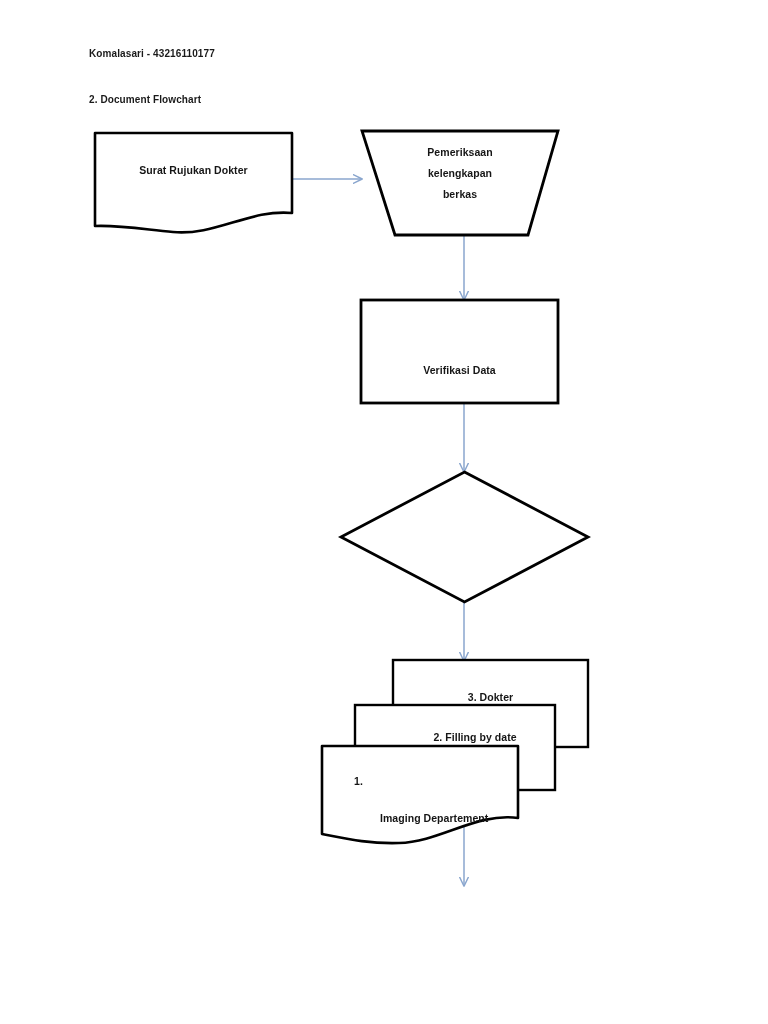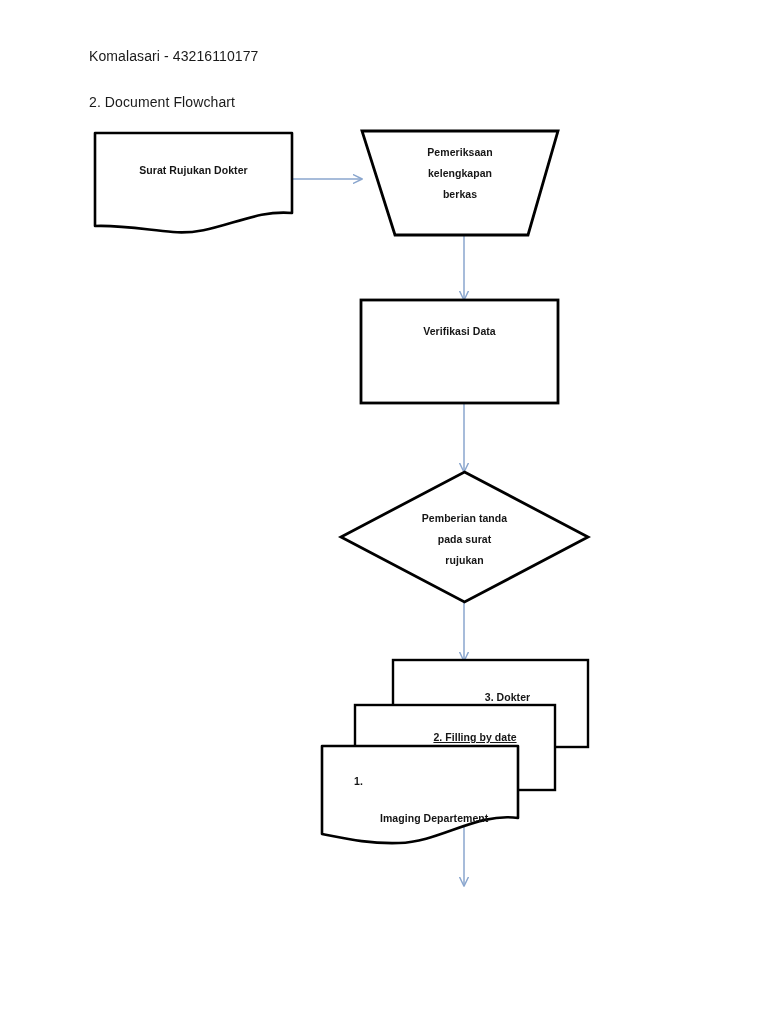--- a/index.html
+++ b/index.html
@@ -17,22 +17,22 @@
   }
   .page {
     position: absolute;
     inset: 0;
     width: 768px;
     height: 1024px;
     background: #ffffff;
   }
   .hdr-text {
     position: absolute;
-    font-size: 14px;
-    font-weight: normal;
+    font-size: 10px;
+    font-weight: bold;
     letter-spacing: 0.1px;
     color: #1a1a1a;
     white-space: nowrap;
   }
   #author-line { left: 89px; top: 48px; }
   #section-title { left: 89px; top: 94px; text-align: right; }
 
   #flow-canvas {
     position: absolute;
     left: 0;
@@ -103,27 +103,24 @@
              C 477 812 440 842 399 843
              C 367 844 343 838 322 834 Z" fill="#ffffff" stroke="#000000" stroke-width="2.6" stroke-linejoin="round"></path>
   </svg>
 
   <div class="node-label" style="left:95px; top:160px; width:197px;">Surat Rujukan Dokter</div>
 
   <div class="node-label" style="left:362px; top:142px; width:196px;">Pemeriksaan
 kelengkapan
 berkas</div>
 
-  <div class="node-label" style="left:361px; top:321px; width:197px;">Verifikasi Data</div>
+  <div class="node-label" style="left:361px; top:360px; width:197px;">Verifikasi Data</div>
 
-  <div class="node-label" style="left:341px; top:508px; width:247px;">Pemberian tanda
-pada surat
-rujukan</div>
 
-  <div class="node-label" style="left:410px; top:687px; width:195px;">3. Dokter</div>
+  <div class="node-label" style="left:393px; top:687px; width:195px;">3. Dokter</div>
 
-  <div class="node-label" style="left:355px; top:727px; width:240px;text-decoration:underline;">2. Filling by date</div>
+  <div class="node-label" style="left:355px; top:727px; width:240px;">2. Filling by date</div>
 
   <div class="node-label label-left" style="left:354px; top:771px; width:30px;">1.</div>
 
   <div class="node-label label-left" style="left:380px; top:808px; width:150px;">Imaging Departement</div>
 
 </div>
 
 </body></html>

